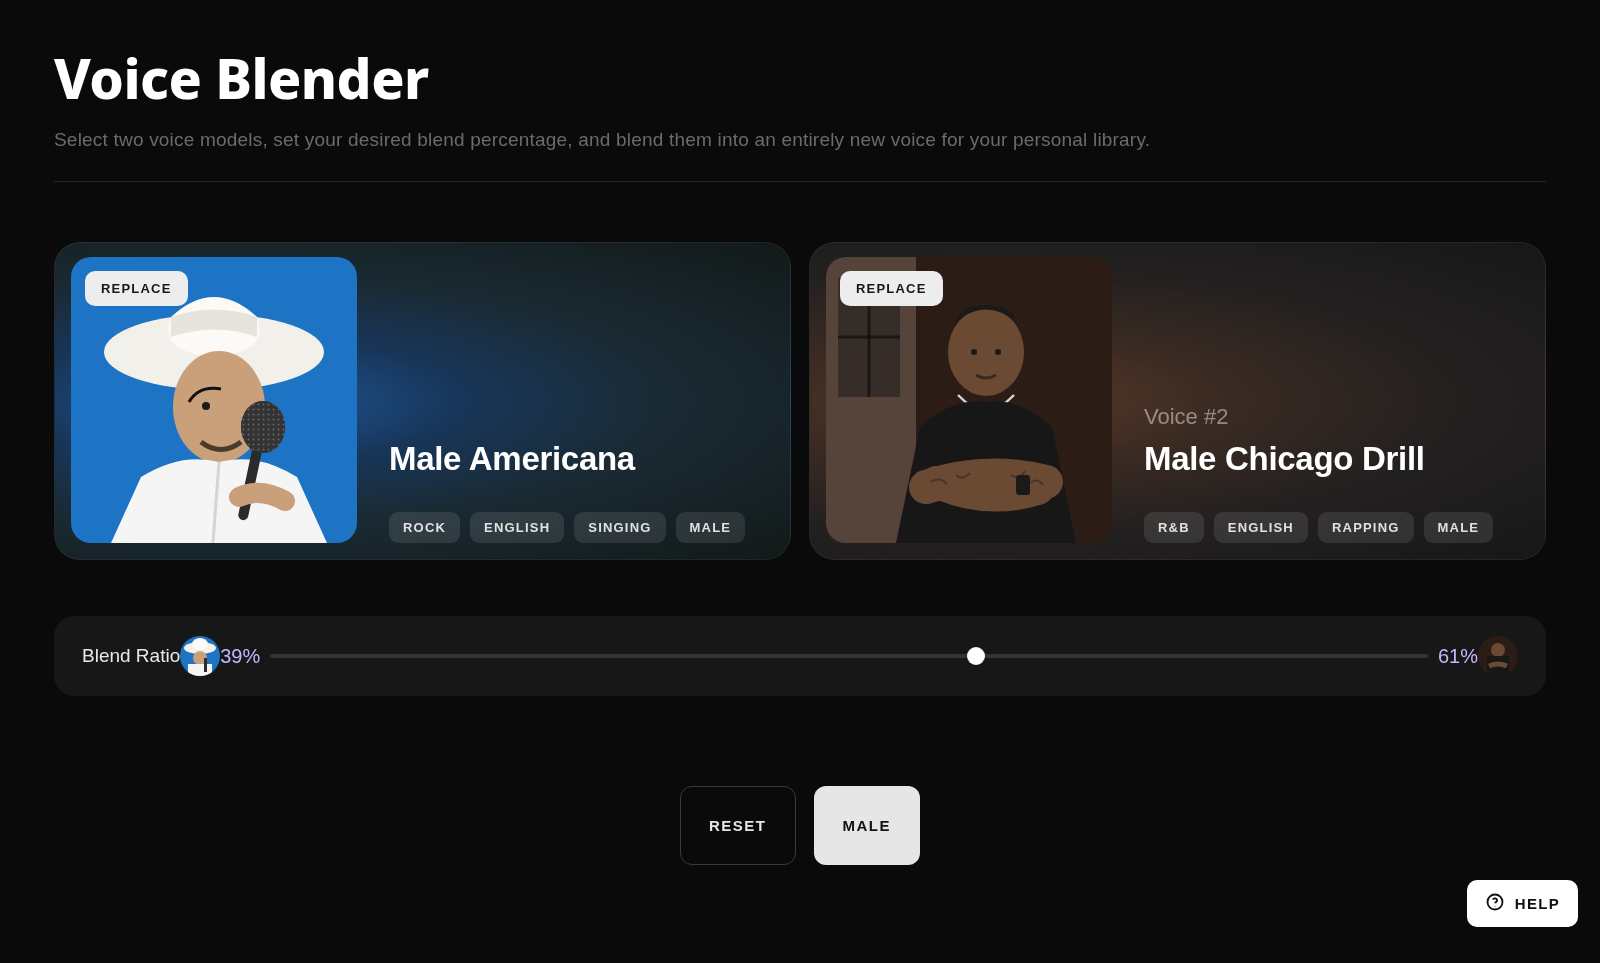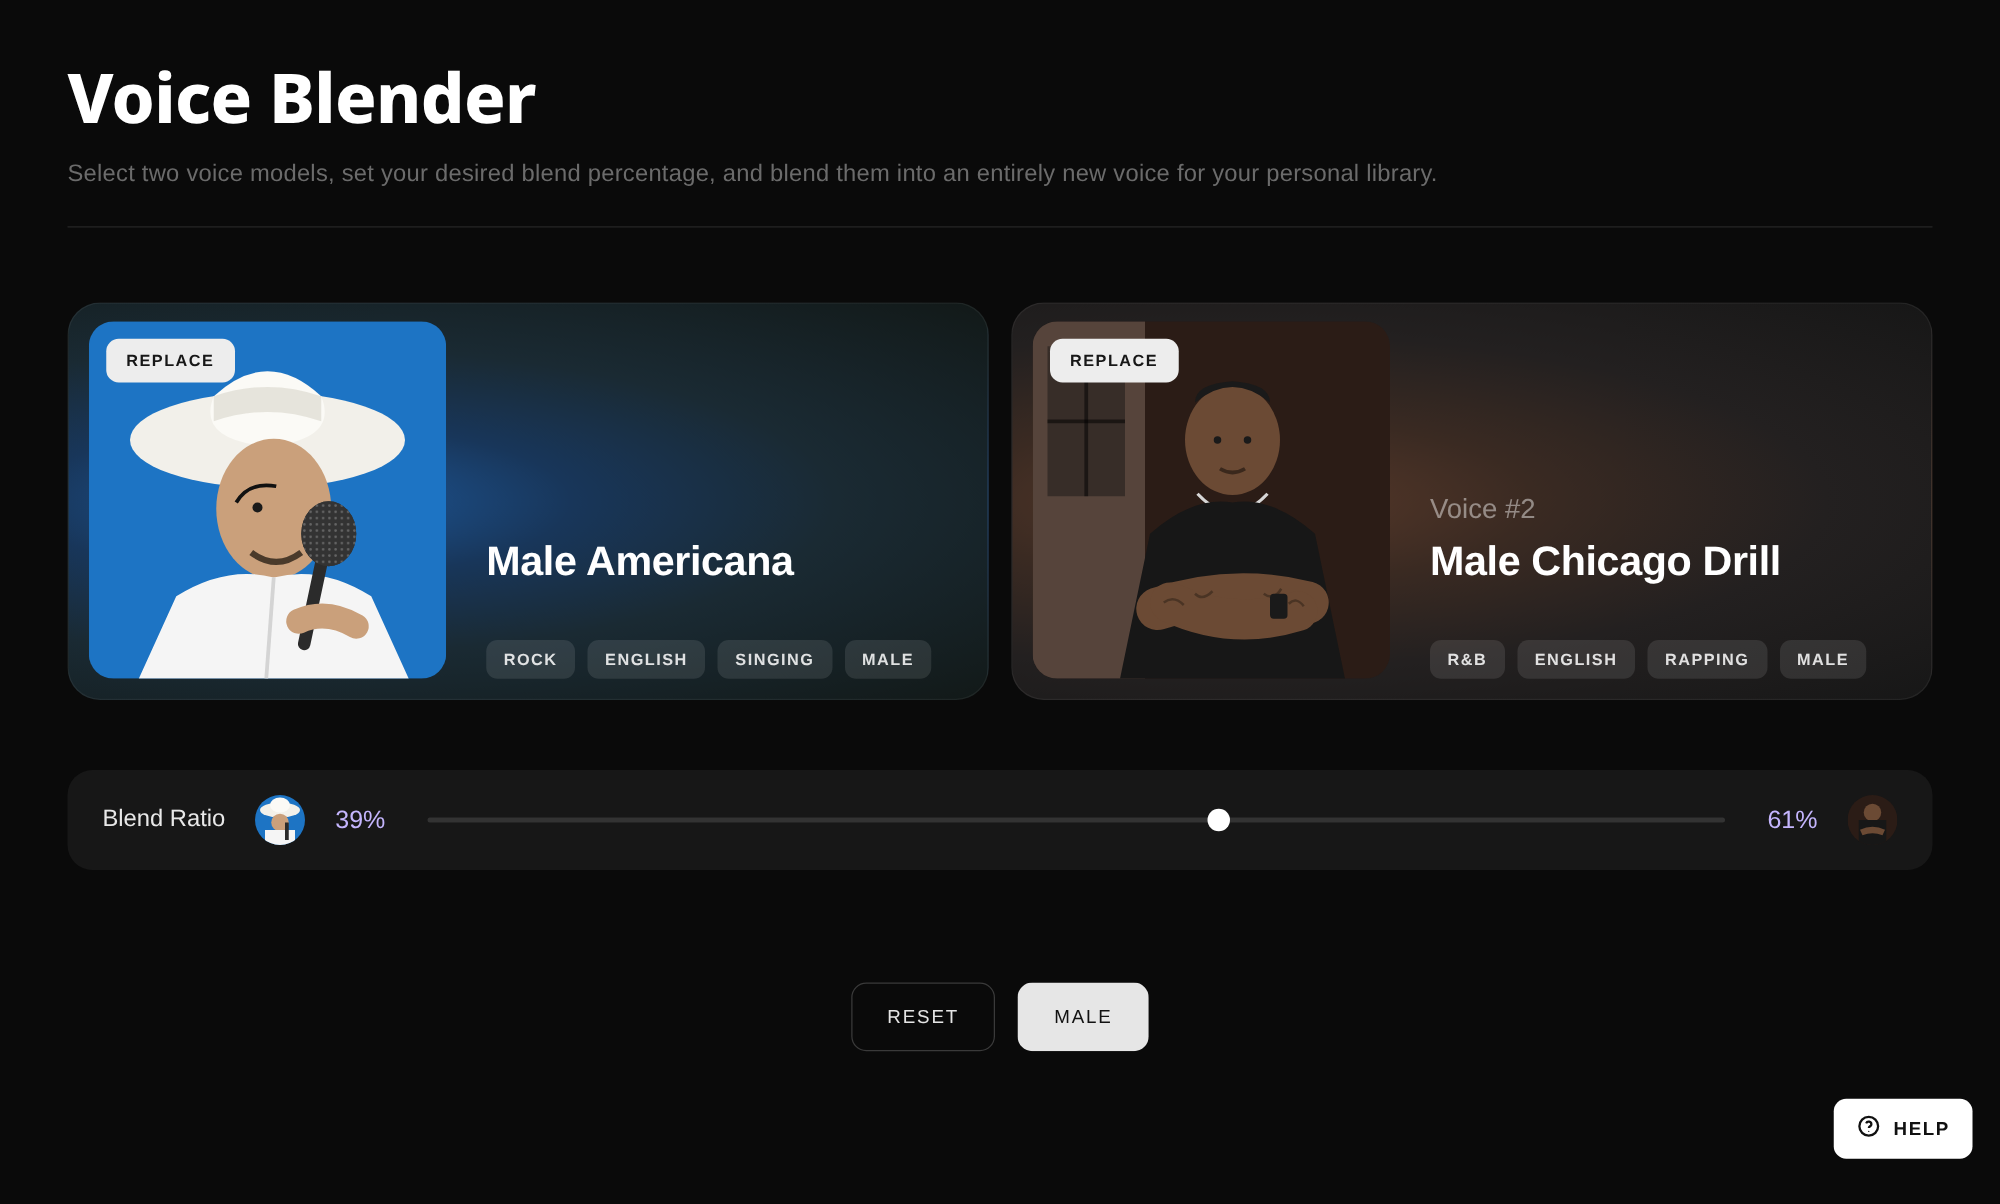--- a/index.html
+++ b/index.html
@@ -88,40 +88,39 @@
   .voice-info { flex: 1; padding-top: 10px; }
   .voice-label {
     font-size: 22px;
     color: rgba(255,255,255,0.45);
     margin-bottom: 10px;
     font-weight: 500;
   }
   .voice-name {
     font-size: 33px;
     font-weight: 700;
-    margin-bottom: 44px;
+    margin-bottom: 34px;
     letter-spacing: -0.3px;
   }
   .tags { display: flex; gap: 10px; flex-wrap: wrap; }
   .tag {
     background: rgba(255,255,255,0.10);
     color: rgba(255,255,255,0.85);
     padding: 8px 14px;
     border-radius: 9px;
     font-size: 13px;
     font-weight: 600;
     letter-spacing: 1.2px;
   }
   .blend-bar {
     background: #171717;
     border-radius: 20px;
     padding: 20px 28px;
     display: flex;
     align-items: center;
-    gap: 24px;
   }
   .blend-label {
     font-size: 19px;
     font-weight: 500;
     color: #e8e8e8;
   }
   .avatar {
     width: 40px;
     height: 40px;
     border-radius: 50%;
@@ -160,23 +159,23 @@
     transform: translate(-50%, -50%);
   }
   .actions {
     display: flex;
     justify-content: center;
     gap: 18px;
     margin-top: 90px;
   }
   .btn {
     border-radius: 12px;
-    padding: 18px 28px;
+    padding: 30px 28px;
     font-size: 15px;
-    font-weight: 400;
+    font-weight: 700;
     letter-spacing: 1.5px;
     cursor: pointer;
     border: 1px solid transparent;
   }
   .btn-reset {
     background: transparent;
     border: 1px solid #3a3a3a;
     color: #e5e5e5;
   }
   .btn-blend {

